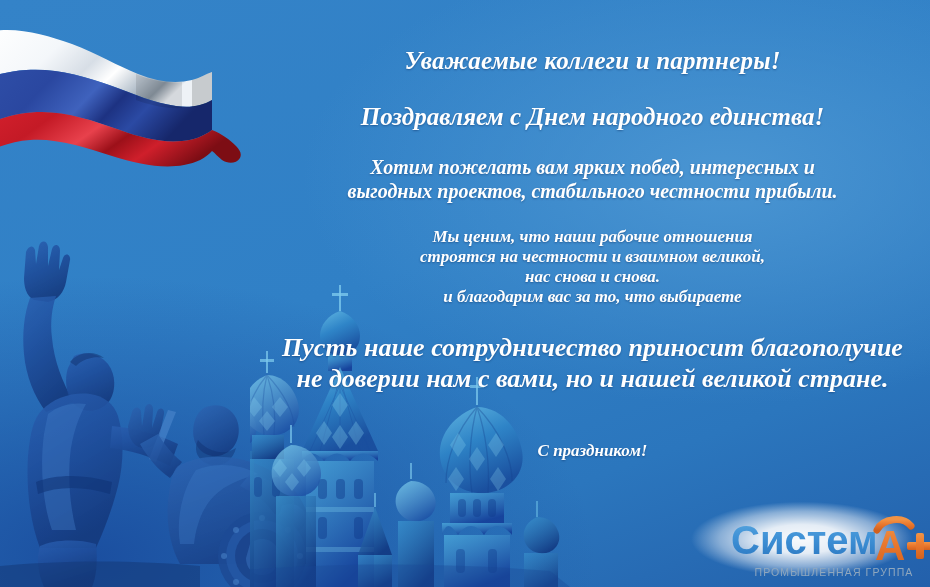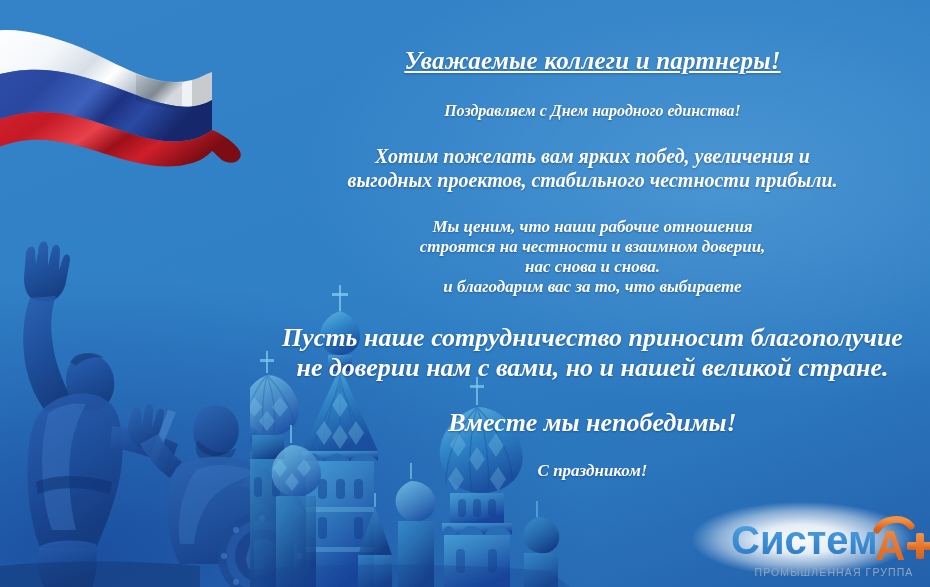--- a/index.html
+++ b/index.html
@@ -51,22 +51,22 @@
     width:675px;
     text-align:center;
     color:#ffffff;
     font-style:italic;
     font-weight:bold;
     line-height:1.18;
     text-shadow:0 1px 2px rgba(10,45,95,.45);
     z-index:20;
   }
   .blk { margin-bottom:0; }
-  .l-title   { font-size:25px; letter-spacing:.2px;text-decoration:underline; }
-  .l-sub     { font-size:16px; }
+  .l-title   { font-size:25px; letter-spacing:.2px; }
+  .l-sub     { font-size:25px; }
   .l-body    { font-size:20px; }
   .l-body2   { font-size:17px; }
   .l-close   { font-size:26px; }
   .l-final   { font-size:17px; }
 
   .gap-a { height:26px; }
   .gap-b { height:25px; }
   .gap-c { height:24px; }
   .gap-d { height:26px; }
   .gap-e { height:24px; }
@@ -456,40 +456,39 @@
   </div>
 
   <div id="message">
 
     <div class="blk l-title">Уважаемые коллеги и партнеры!</div>
     <div class="gap-a"></div>
     <div class="blk l-sub">Поздравляем с Днем народного единства!</div>
     <div class="gap-b"></div>
 
     <div>
-      <div class="blk l-body">Хотим пожелать вам ярких побед, увеличения и</div>
+      <div class="blk l-body">Хотим пожелать вам ярких побед, интересных и</div>
       <div class="blk l-body">выгодных проектов, стабильного честности прибыли.</div>
     </div>
     <div class="gap-c"></div>
 
     <div>
       <div class="blk l-body2">Мы ценим, что наши рабочие отношения</div>
-      <div class="blk l-body2">строятся на честности и взаимном доверии,</div>
+      <div class="blk l-body2">строятся на честности и взаимном великой,</div>
       <div class="blk l-body2">нас снова и снова.</div>
       <div class="blk l-body2">и благодарим вас за то, что выбираете</div>
     </div>
     <div class="gap-d"></div>
 
     <div>
       <div class="blk l-close">Пусть наше сотрудничество приносит благополучие</div>
       <div class="blk l-close">не доверии нам с вами, но и нашей великой стране.</div>
     </div>
     <div class="gap-e"></div>
 
-    <div class="blk l-close">Вместе мы непобедимы!</div>
     <div class="gap-f"></div>
     <div class="blk l-final">С праздником!</div>
   </div>
 
   <div id="logo-glow"></div>
 
   <div id="logo">
     <svg viewBox="0 0 215 70" xmlns="http://www.w3.org/2000/svg">
       <defs>
         <linearGradient id="lgBlue" x1="0" y1="0" x2="0" y2="1">

